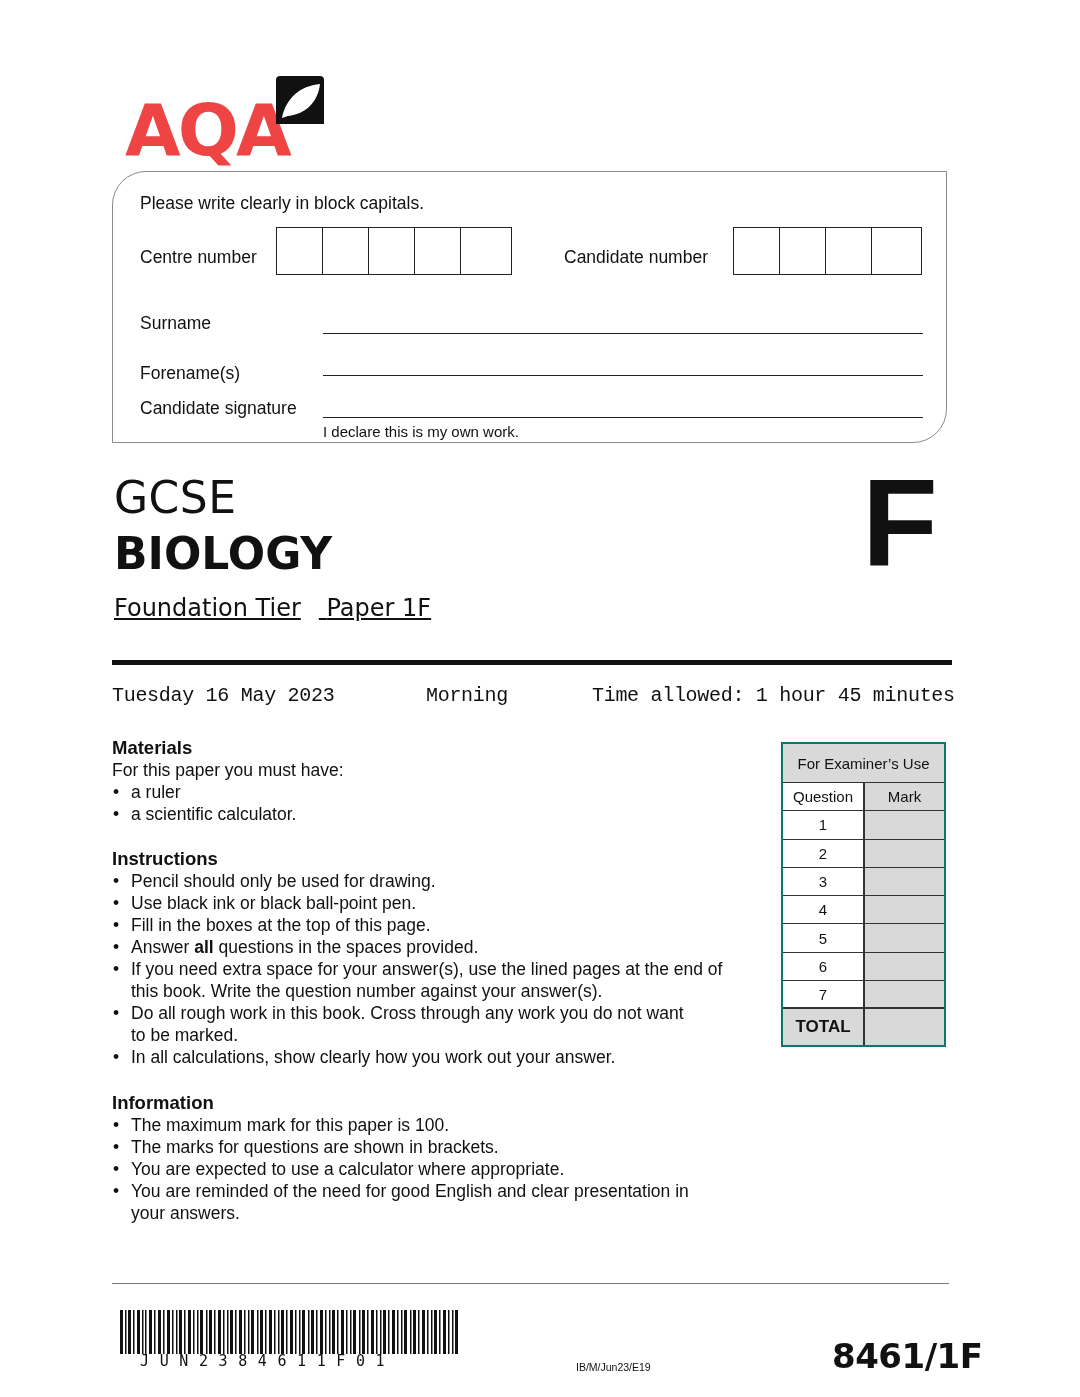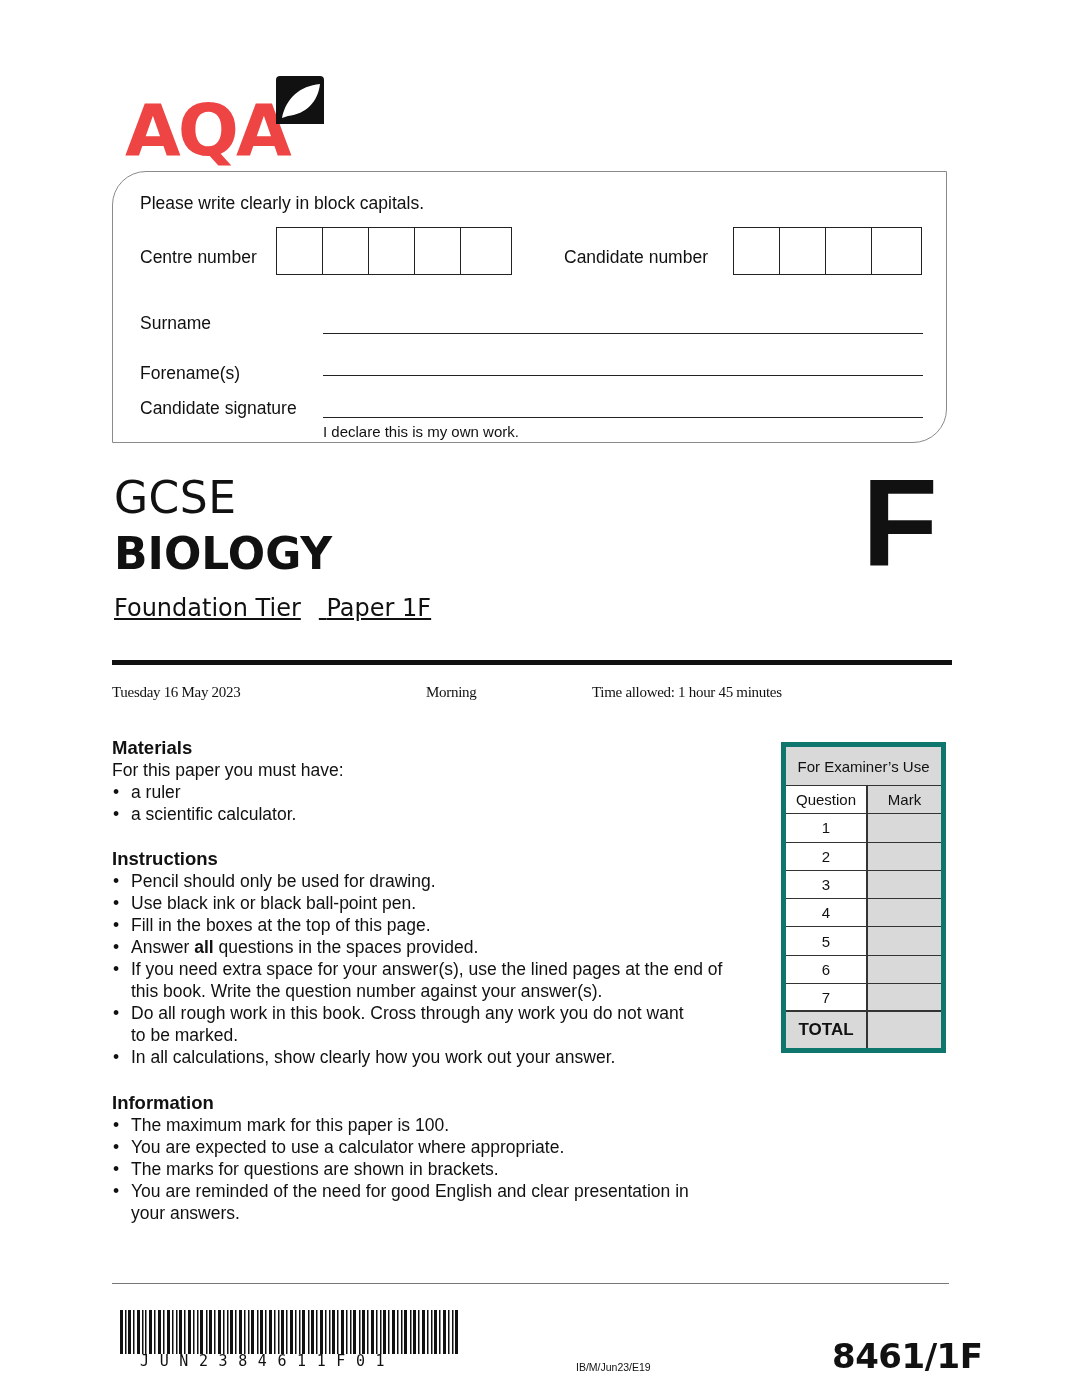--- a/index.html
+++ b/index.html
@@ -34,32 +34,32 @@
     
     .title-font { font-family: "DejaVu Sans", sans-serif; }
     .gcse { left: 114px; top: 472px; font-size: 44px; letter-spacing: 0.5px; }
     .biology { left: 114px; top: 528px; font-size: 44px; font-weight: bold; }
     .tier { left: 114px; top: 594px; font-size: 24px; text-decoration: underline; }
     .tier span { margin-right: 18px; }
     .bigF { left: 862px; top: 460px; font-size: 124px; font-weight: bold; font-family: "Liberation Sans", sans-serif; line-height: 124px; }
 
     .rule { left: 112px; top: 660px; width: 840px; height: 5px; background: #111; }
 
-    .datebar { top: 684px; font-size: 15px; font-family: Liberation Serif, serif; letter-spacing: -0.3px; }
+    .datebar { top: 684px; font-size: 20px; font-family: Liberation Mono, monospace; letter-spacing: -0.3px; }
 
     
     .section { left: 112px; font-size: 17.5px; line-height: 22px; }
     .section h3 { margin: 0; font-size: 18.5px; font-weight: bold; }
     .section p { margin: 0; }
     .section ul { margin: 0; padding: 0; list-style: none; }
     .section li { position: relative; padding-left: 19px; }
     .section li::before { content: "•"; position: absolute; left: 1px; top: 0; }
 
     
-    .exam { left: 781px; top: 742px; width: 165px; border: 5px solid #0f766e; box-sizing: border-box; font-size: 15px; }
+    .exam { left: 781px; top: 742px; width: 165px; border: 2px solid #0f766e; box-sizing: border-box; font-size: 15px; }
     .exam-head { height: 38px; background: #d9d9d9; display: flex; align-items: center; justify-content: center; border-bottom: 1.5px solid #333; }
     .exam-row { display: flex; height: 28.3px; border-bottom: 1.5px solid #333; box-sizing: border-box; }
     .exam-row:last-child { border-bottom: none; }
     .exam-q { width: 82px; display: flex; align-items: center; justify-content: center; border-right: 2px solid #333; background: #fff; box-sizing: border-box; }
     .exam-m { flex: 1; background: #d9d9d9; display: flex; align-items: center; justify-content: center; text-align: center; }
     .exam-row.total { height: 36px; }
     .exam-row.total .exam-q { background: #d9d9d9; font-weight: bold; font-size: 17px; }
 
     
     .foot-rule { left: 112px; top: 1283px; width: 837px; height: 0; border-top: 1.5px solid #777; }
@@ -144,22 +144,22 @@
     <li style="padding-right:12px;"><span>If you need extra space for your answer(s), use the lined pages at the end of this book.  Write the question number against your answer(s).</span></li>
     <li style="padding-right:60px;"><span>Do all rough work in this book.  Cross through any work you do not want to be marked.</span></li>
     <li><span>In all calculations, show clearly how you work out your answer.</span></li>
   </ul>
 </div>
 
 <div class="abs section" style="top:1092px; width:600px;">
   <h3>Information</h3>
   <ul>
     <li>The maximum mark for this paper is 100.</li>
+    <li>The marks for questions are shown in brackets.</li>
     <li>You are expected to use a calculator where appropriate.</li>
-    <li>The marks for questions are shown in brackets.</li>
     <li>You are reminded of the need for good English and clear presentation in your answers.</li>
   </ul>
 </div>
 
 <div class="abs exam">
   <div class="exam-head">For Examiner’s Use</div>
   <div class="exam-row">
     <div class="exam-q">Question</div>
     <div class="exam-m">Mark</div>
   </div>

